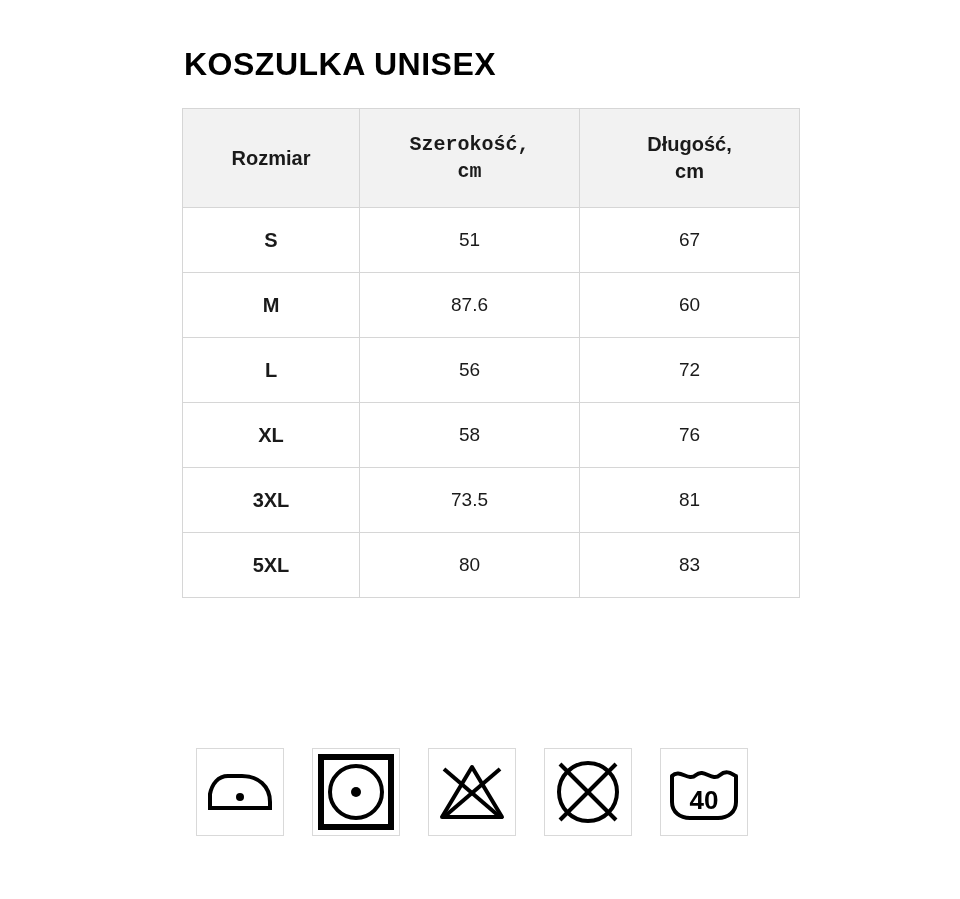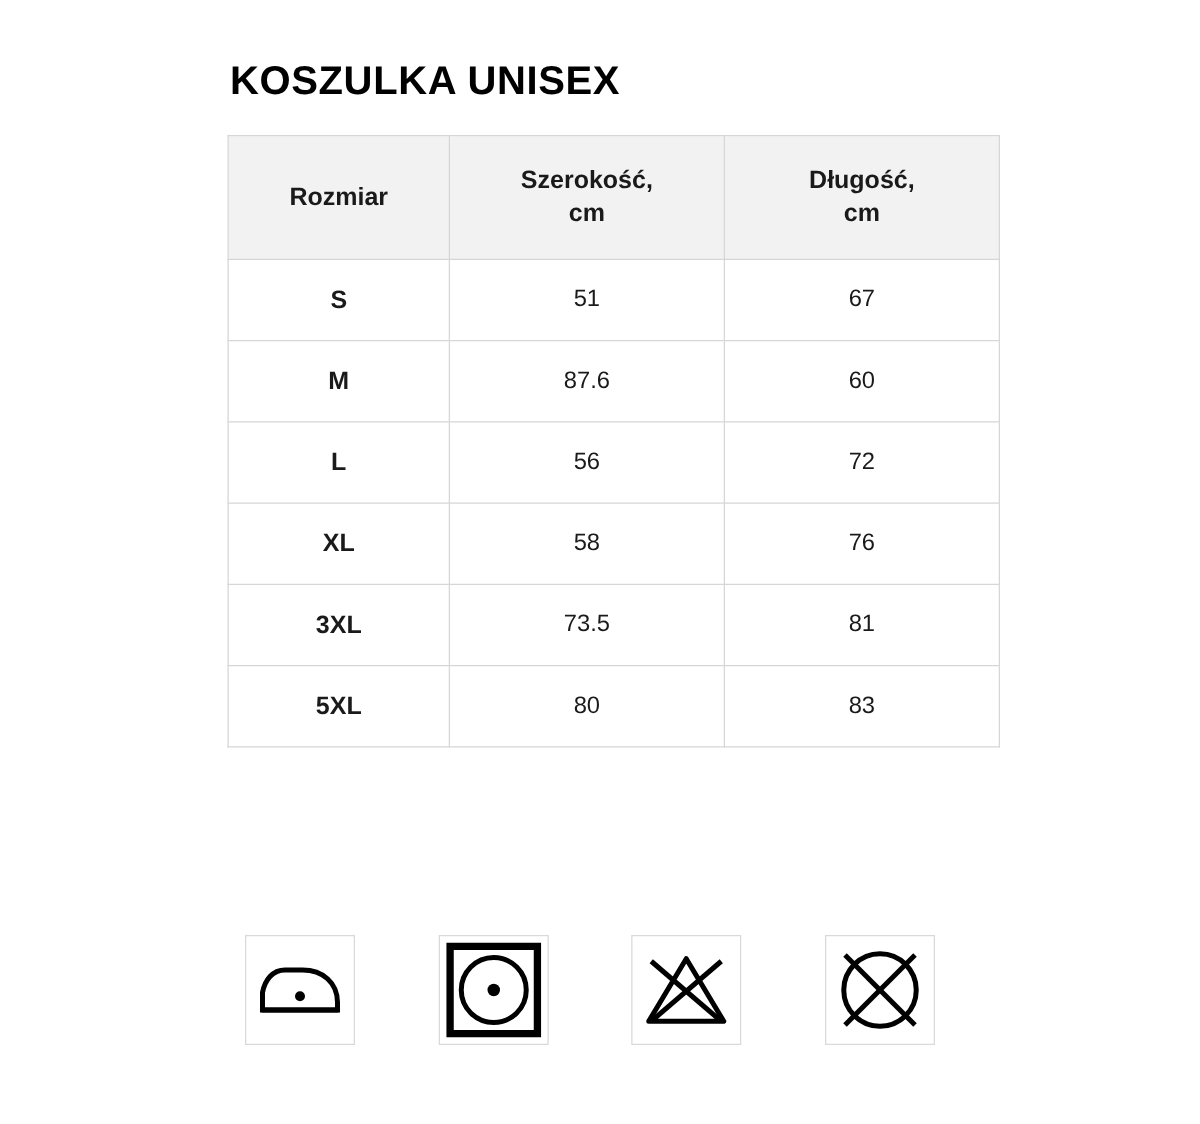--- a/index.html
+++ b/index.html
@@ -47,21 +47,21 @@
     color: #1a1a1a;
   }
   .size-table thead th {
     background: #f2f2f2;
     font-weight: bold;
     height: 90px;
     line-height: 1.35;
     padding: 4px 6px;
   }
   .size-table thead th.col-size { width: 164px; margin-top: 16px; }
-  .size-table thead th.col-width { width: 207px; }
+  .size-table thead th.col-width { width: 207px; font-family: Liberation Mono, monospace; }
   .size-table thead th.col-length { width: 207px; }
   .size-table tbody td {
     height: 62px;
     background: #ffffff;
   }
   .size-table tbody td.size-cell {
     font-weight: bold;
     font-size: 20px;
   }
   .size-table tbody td.num-cell {
@@ -174,16 +174,22 @@
     </div>
 
     <div class="care-icon">
       <svg width="72" height="72" viewBox="0 0 72 72">
         <circle cx="36" cy="36" r="29" fill="none" stroke="#000" stroke-width="4"></circle>
         <line x1="8" y1="8" x2="64" y2="64" stroke="#000" stroke-width="4"></line>
         <line x1="64" y1="8" x2="8" y2="64" stroke="#000" stroke-width="4"></line>
       </svg>
     </div>
 
+    <div class="care-icon">
+      <svg width="76" height="60" viewBox="0 0 76 60">
+        <path d="M6 14 C14 6 22 20 30 13 C38 6 46 20 54 13 C62 6 68 14 70 14 L70 40 C70 50 62 56 52 56 L24 56 C14 56 6 50 6 40 Z" fill="none" stroke="#000" stroke-width="4" stroke-linejoin="round"></path>
+        <text x="38" y="47" text-anchor="middle" font-family="Liberation Sans, sans-serif" font-size="26" font-weight="bold" fill="#000">40</text>
+      </svg>
+    </div>
 
   </div>
 
 </div>
 
 </body></html>

